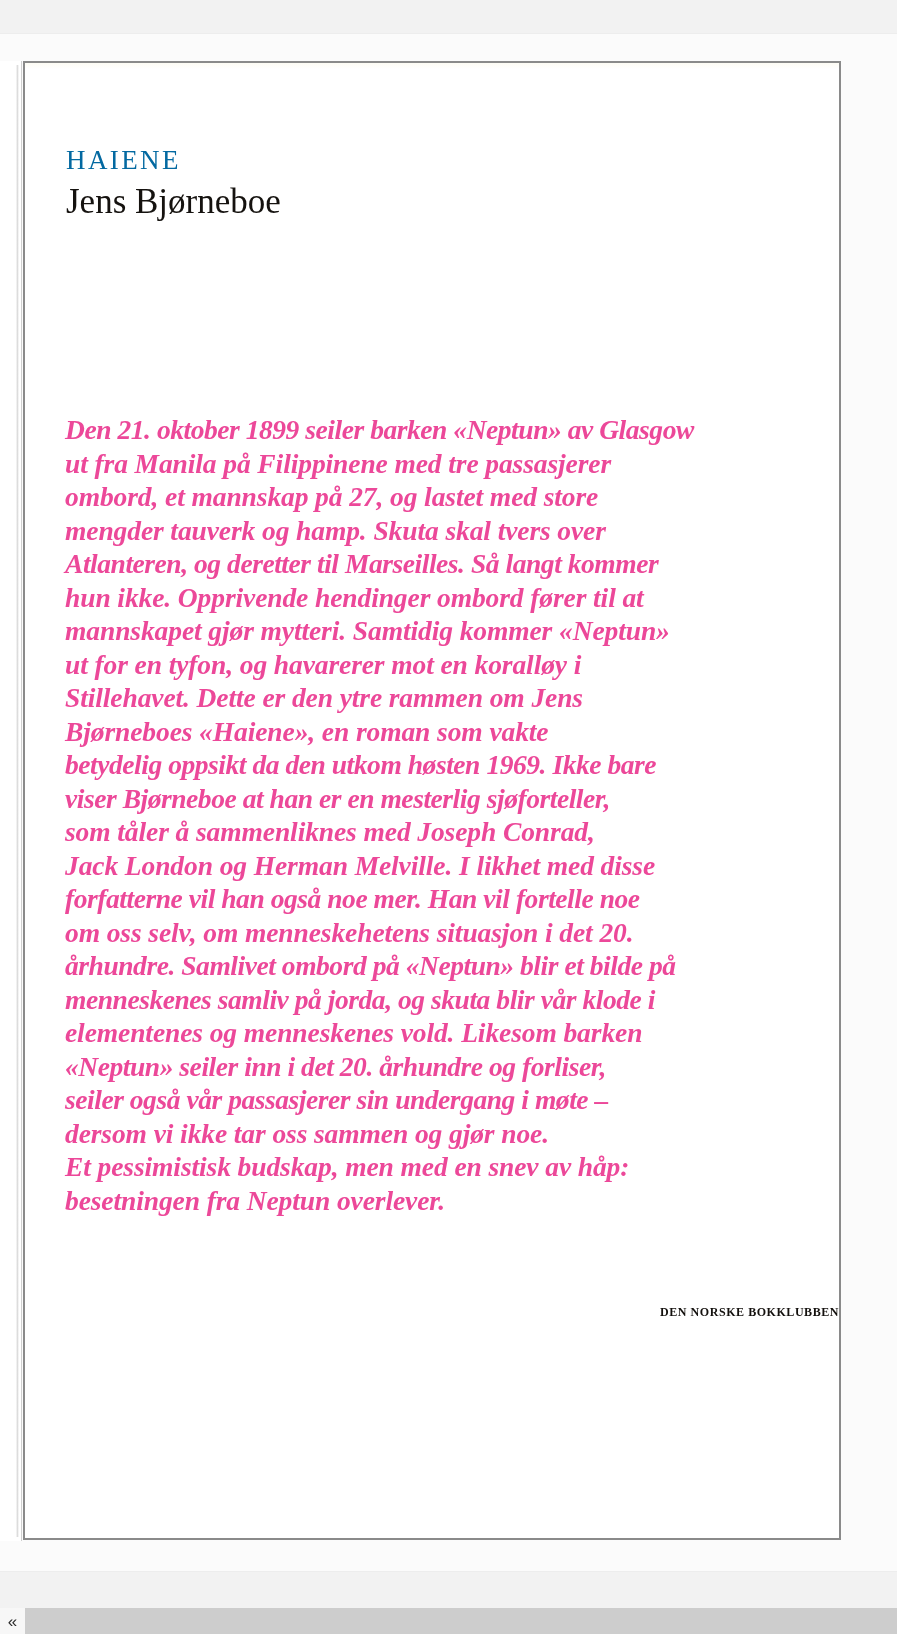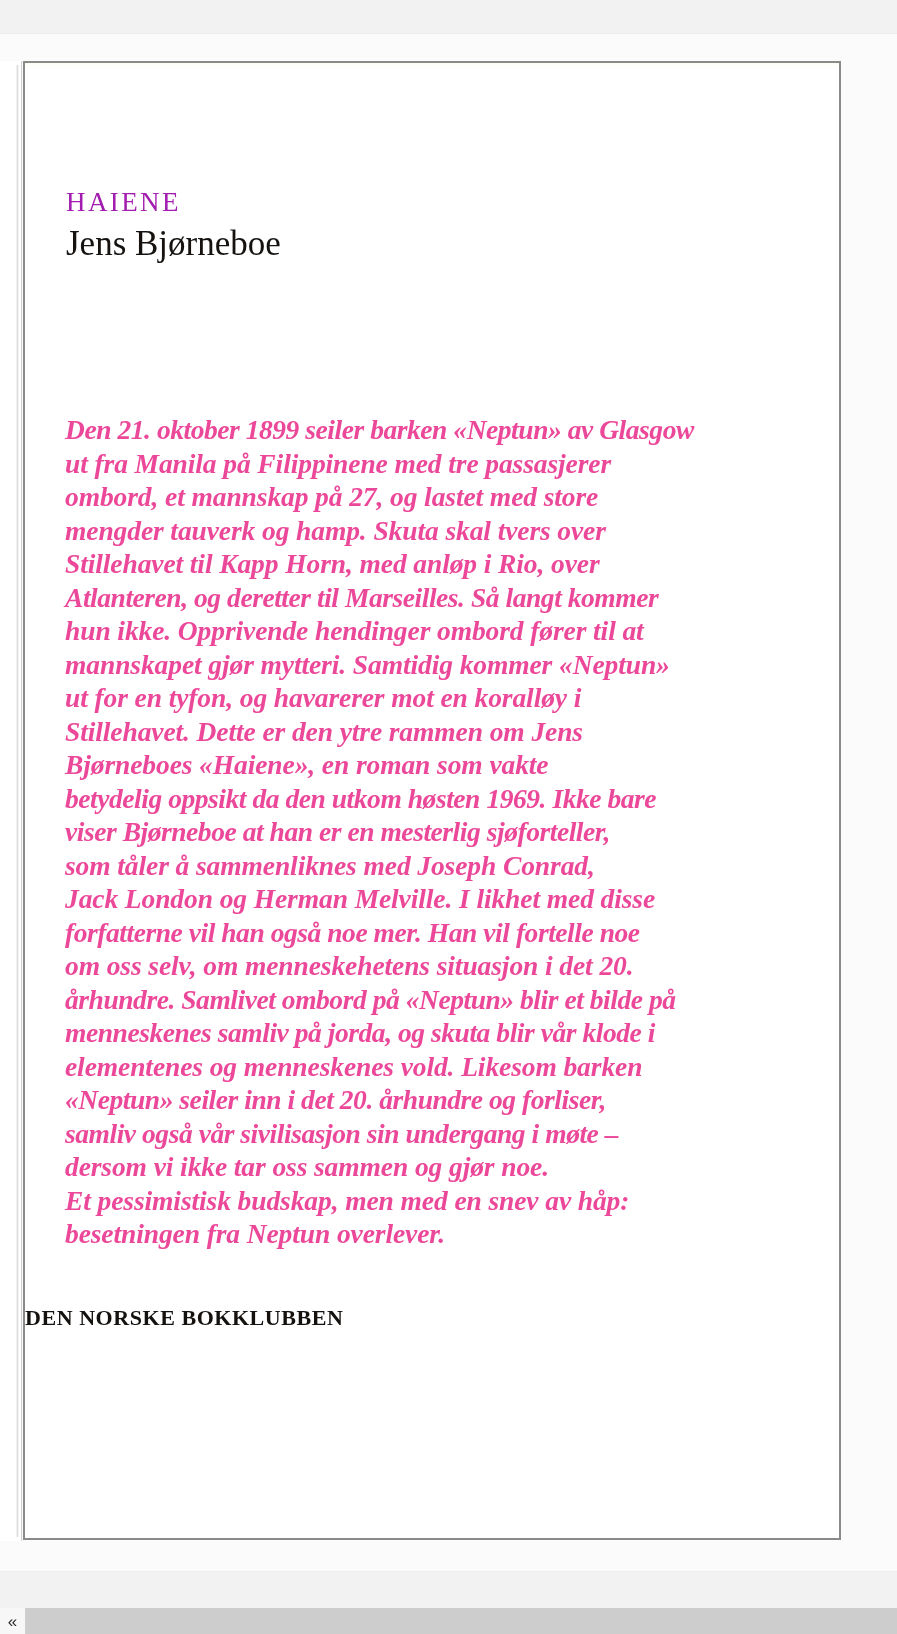--- a/index.html
+++ b/index.html
@@ -88,25 +88,24 @@
   }
 
   .title-block {
     position: absolute;
     left: 41px;
     top: 82px;
   }
   .book-title {
     font-size: 27px;
     letter-spacing: 2.4px;
-    color: #a21caf;
+    color: #0369a1;
     line-height: 1.18;
     font-weight: 400;
     white-space: nowrap;
-    margin-top: 42px;
   }
   .book-author {
     font-size: 35px;
     color: #15120f;
     line-height: 1.3;
     font-weight: 400;
     margin-top: 2px;
     white-space: nowrap;
   }
 
@@ -126,25 +125,25 @@
     display: block;
     white-space: nowrap;
   }
   .blurb .ln.tight { letter-spacing: -0.45px; }
 
   .publisher {
     position: absolute;
     left: 0;
     top: 1242px;
     width: 100%;
-    text-align: left;
+    text-align: right;
     padding-left: 0;
     box-sizing: border-box;
     font-weight: bold;
-    font-size: 22px;
+    font-size: 12px;
     letter-spacing: 0.55px;
     color: #14110e;
   }
 
   
   .bottom-gap {
     position: absolute;
     left: 0; top: 1541px;
     width: 897px; height: 30px;
     background: #fbfbfb;
@@ -196,38 +195,37 @@
       <div class="title-block">
         <div class="book-title">HAIENE</div>
         <div class="book-author">Jens Bjørneboe</div>
       </div>
 
       <div class="blurb">
           <span class="ln tight">Den 21. oktober 1899 seiler barken «Neptun» av Glasgow</span>
           <span class="ln">ut fra Manila på Filippinene med tre passasjerer</span>
           <span class="ln">ombord, et mannskap på 27, og lastet med store</span>
           <span class="ln">mengder tauverk og hamp. Skuta skal tvers over</span>
-          <span class="ln">Stillehavet til Kapp Horn, med anløp i Rio, over</span>
           <span class="ln tight">Atlanteren, og deretter til Marseilles. Så langt kommer</span>
           <span class="ln">hun ikke. Opprivende hendinger ombord fører til at</span>
           <span class="ln">mannskapet gjør mytteri. Samtidig kommer «Neptun»</span>
           <span class="ln">ut for en tyfon, og havarerer mot en koralløy i</span>
           <span class="ln">Stillehavet. Dette er den ytre rammen om Jens</span>
           <span class="ln">Bjørneboes «Haiene», en roman som vakte</span>
           <span class="ln tight">betydelig oppsikt da den utkom høsten 1969. Ikke bare</span>
           <span class="ln tight">viser Bjørneboe at han er en mesterlig sjøforteller,</span>
           <span class="ln">som tåler å sammenliknes med Joseph Conrad,</span>
           <span class="ln">Jack London og Herman Melville. I likhet med disse</span>
           <span class="ln tight">forfatterne vil han også noe mer. Han vil fortelle noe</span>
           <span class="ln">om oss selv, om menneskehetens situasjon i det 20.</span>
           <span class="ln tight">århundre. Samlivet ombord på «Neptun» blir et bilde på</span>
           <span class="ln tight">menneskenes samliv på jorda, og skuta blir vår klode i</span>
           <span class="ln">elementenes og menneskenes vold. Likesom barken</span>
           <span class="ln tight">«Neptun» seiler inn i det 20. århundre og forliser,</span>
-          <span class="ln tight">samliv også vår sivilisasjon sin undergang i møte –</span>
+          <span class="ln tight">seiler også vår passasjerer sin undergang i møte –</span>
           <span class="ln">dersom vi ikke tar oss sammen og gjør noe.</span>
           <span class="ln">Et pessimistisk budskap, men med en snev av håp:</span>
           <span class="ln">besetningen fra Neptun overlever.</span>
         </div>
 
       <div class="publisher">DEN NORSKE BOKKLUBBEN</div>
 
     </div>
   </div>
 </div>

